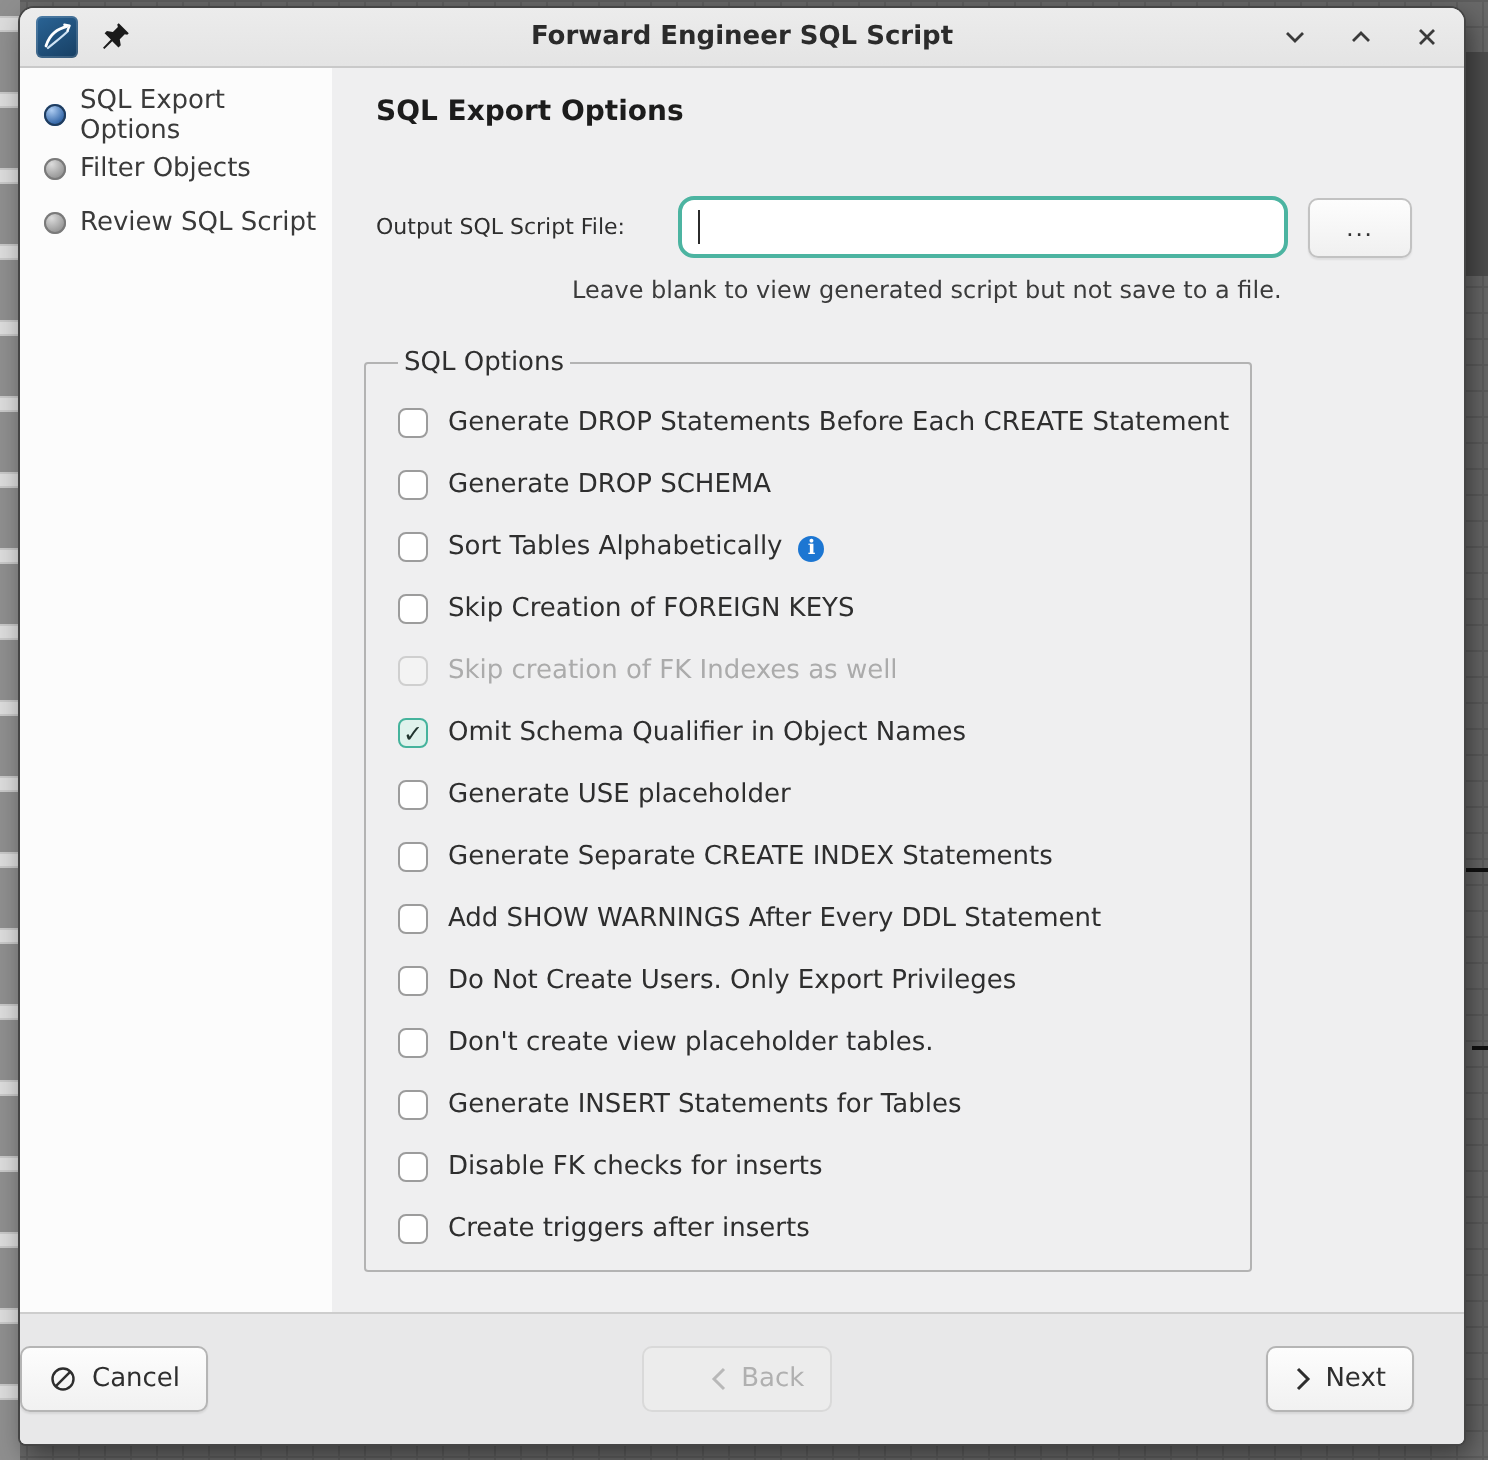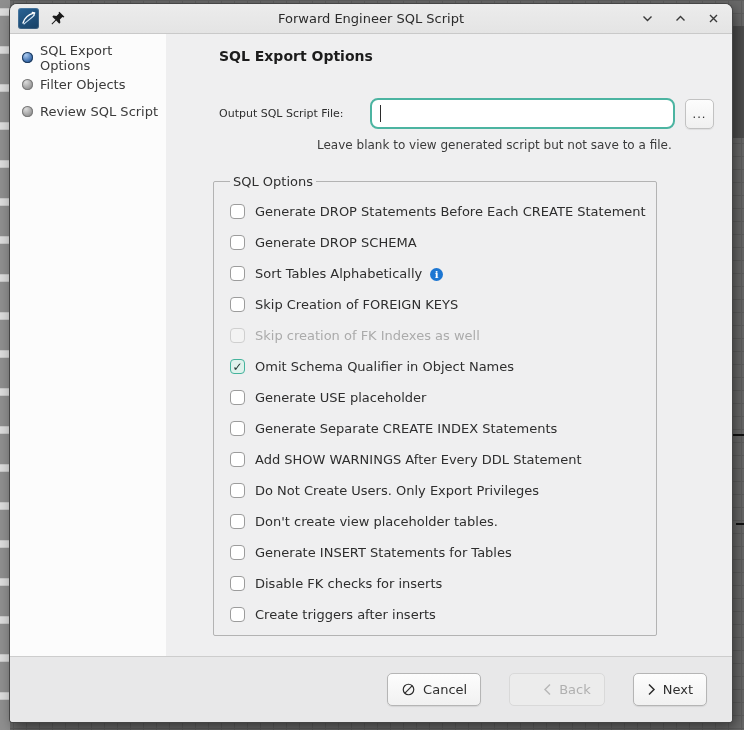--- a/index.html
+++ b/index.html
@@ -43,27 +43,27 @@
   }
   .app-logo {
     width: 21px; height: 21px; border-radius: 3px;
     background: linear-gradient(150deg, #2a6496, #173f63);
     display: flex; align-items: center; justify-content: center;
     box-shadow: inset 0 0 0 1px rgba(255,255,255,.15);
   }
   .pin { margin-left: 11px; width: 16px; height: 16px; display: flex; align-items: center; }
   .title-text {
     position: absolute; left: 0; right: 0; text-align: center;
-    font-size: 13px; color: #2b2b2b; pointer-events: none;
+    font-size: 13px; color: #2b2b2b; pointer-events: none; font-weight: bold;
   }
   .win-controls { margin-left: auto; display: flex; gap: 19px; align-items: center; z-index: 1; }
   .win-btn { width: 14px; height: 14px; display: flex; align-items: center; justify-content: center; cursor: default; }
 
   
-  .content { flex: 1; display: flex; min-height: 0; gap: 31px; }
+  .content { flex: 1; display: flex; min-height: 0; }
   .sidebar {
     flex: 0 0 156px; background: #fcfcfc; padding: 15px 0 0 12px;
   }
   .step { display: flex; align-items: center; gap: 7px; margin-bottom: 10px; font-size: 13px; color: #3a3a3a; height: 17px; }
   .dot { width: 11px; height: 11px; border-radius: 50%; flex: 0 0 11px; }
   .dot.active { background: radial-gradient(circle at 35% 28%, #aecdf2, #3a6cac 62%, #26496f); box-shadow: inset 0 0 0 1px #1f3c5e; }
   .dot.inactive { background: radial-gradient(circle at 35% 28%, #dcdcdc, #9c9c9c 62%, #838383); box-shadow: inset 0 0 0 1px #7a7a7a; }
 
   .main { flex: 1; padding: 12px 18px 0 16px; background: #efeff0; min-width: 0; }
   .heading { font-size: 14px; font-weight: bold; color: #1c1c1c; margin: 2px 0 0 6px; }
@@ -107,21 +107,21 @@
     background: #1c76d2; color: #fff; font-size: 10px; font-weight: bold;
     display: none; align-items: center; justify-content: center; line-height: 1;
     font-family: "DejaVu Serif", serif;
   }
   .cb-row.has-info .info-icon { display: flex; }
 
   
   .footer {
     flex: 0 0 66px; background: #e8e8e9; border-top: 1px solid #cdcdcd;
     border-radius: 0 0 3px 3px;
-    display: flex; align-items: center; justify-content: flex-end;
+    display: flex; align-items: center; justify-content: space-between;
     padding-right: 25px; gap: 28px;
   }
   .btn {
     height: 33px; padding: 0 13px; display: flex; align-items: center; gap: 7px;
     border: 1px solid #b5b5b5; border-radius: 5px;
     background: linear-gradient(#fdfdfd, #f1f1f1);
     font: 13px "DejaVu Sans", sans-serif; color: #2e2e2e;
     box-shadow: 0 1px 1px rgba(0,0,0,.08);
   }
   .btn.disabled { color: #b0b0b0; border-color: #d9d9d9; background: #ececec; box-shadow: none; padding-left: 33px; }

